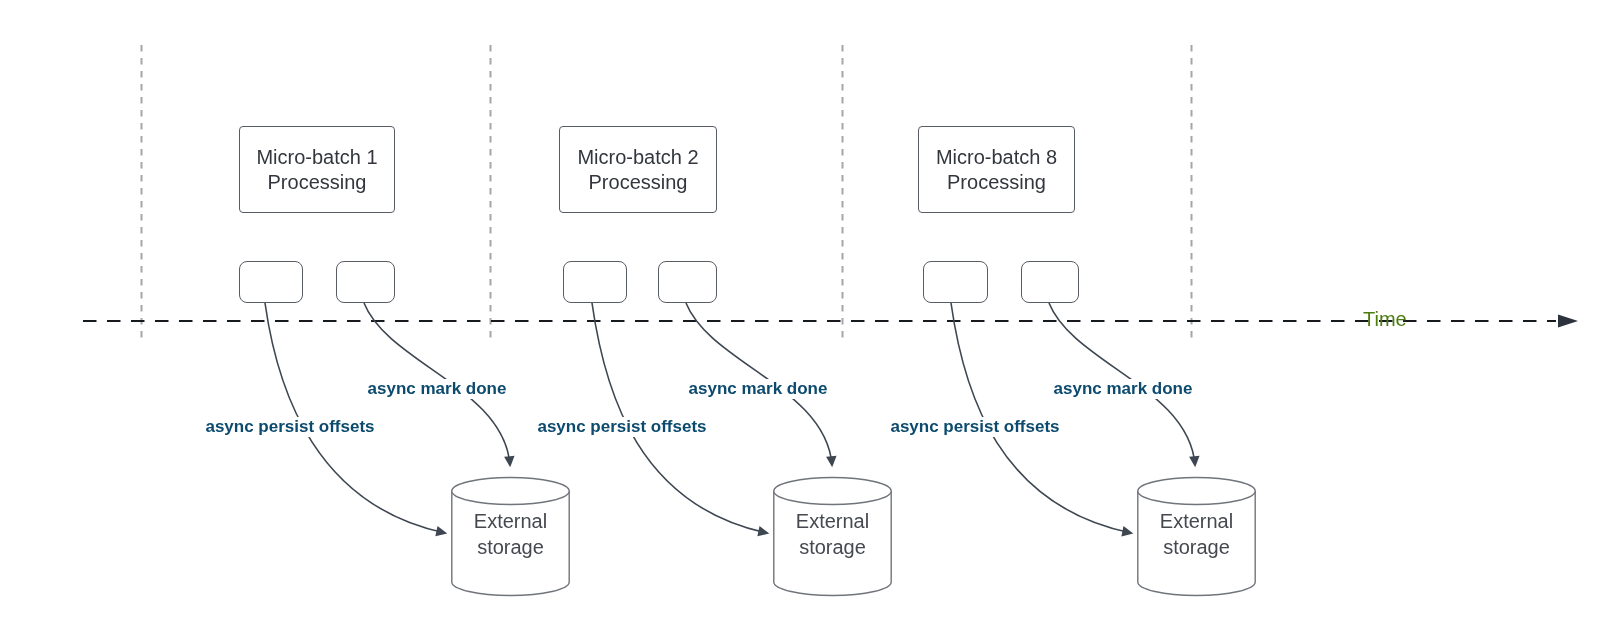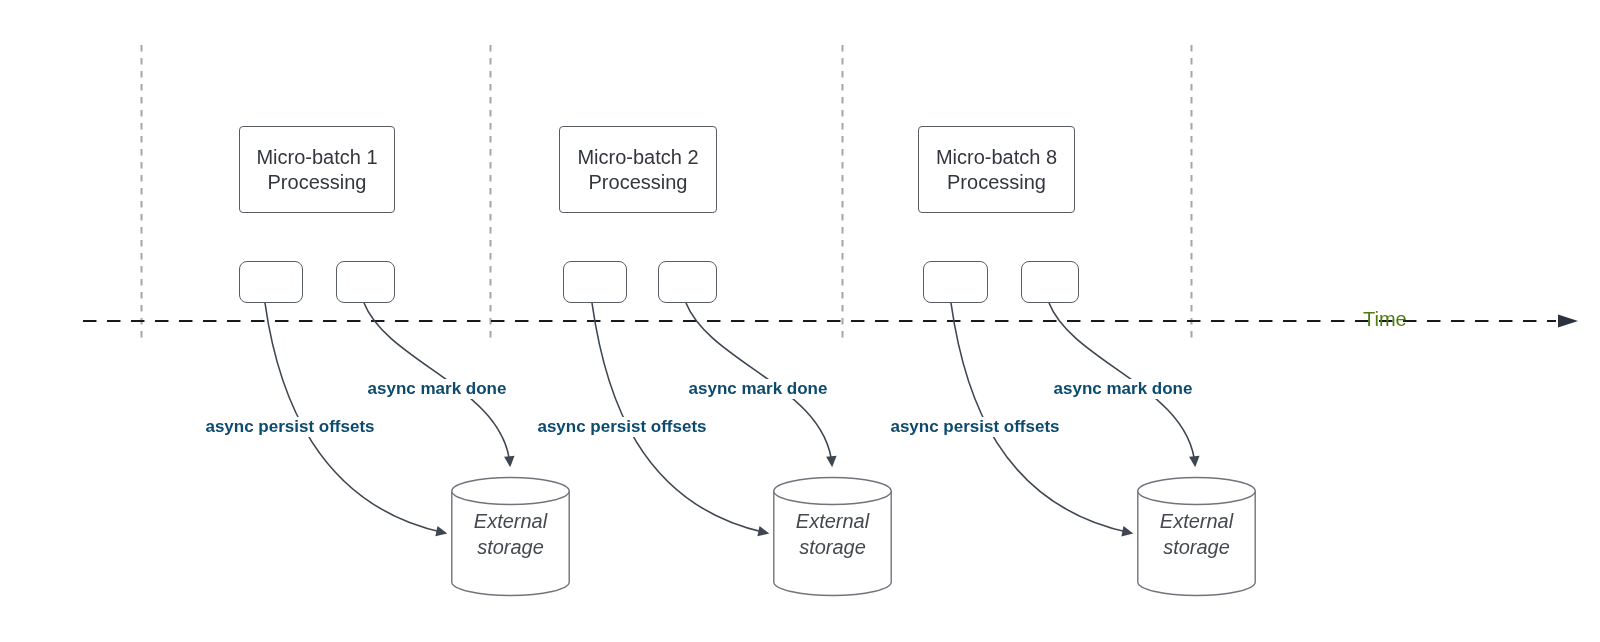--- a/index.html
+++ b/index.html
@@ -32,21 +32,21 @@
   .time-label {
     position:absolute; left:1363px; top:262px;
     font-size:20px; color:#4d7c0f;margin-top:46px;
   }
   .cylinder { position:absolute; top:476px; width:119px; height:122px; }
   .cylinder svg { position:absolute; left:0; top:0; }
   .cyl-label {
     position:absolute; left:0; top:32px; width:119px;
     text-align:center; font-size:20px; line-height:26px; color:#45494e;
   }
-  .cyl-label span { display:inline-block; width:92px;font-style:italic; }
+  .cyl-label span { display:inline-block; width:92px; }
 </style>
 </head>
 <body>
 
 <div class="canvas">
 
   <svg class="layer" viewBox="0 0 1600 642">
     <defs>
       <marker id="ah" viewBox="0 0 12 12" refX="9" refY="6" markerWidth="14" markerHeight="14" orient="auto" markerUnits="userSpaceOnUse">
         <path d="M1.5 1.5 L11 6 L1.5 10.5 Z" fill="#3e4751"></path>

